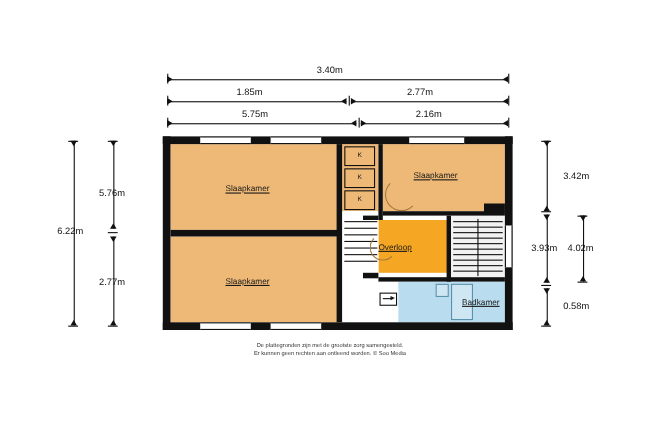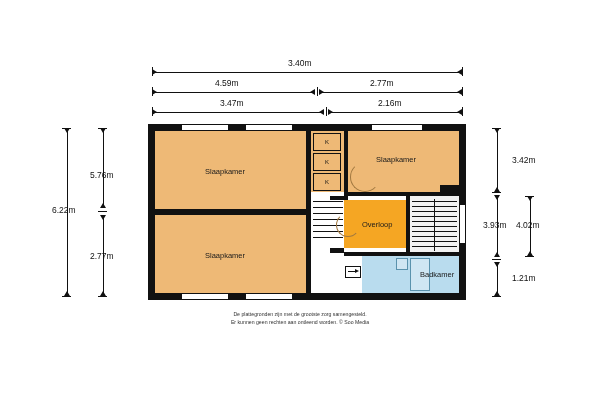--- a/index.html
+++ b/index.html
@@ -25,20 +25,21 @@
     position: absolute;
     box-sizing: border-box;
   }
   .room-label {
     position: absolute;
     font-size: 7.5px;
     color: #1a1a1a;
     text-align: center;
     white-space: nowrap;
     font-family: "Liberation Sans", sans-serif;
+    text-decoration: underline;
   }
 
   
   .dim-line {
     position: absolute;
     background: #111111;
   }
   .dim-h { height: 1px; }
   .dim-v { width: 1px; }
   .tick-v {
@@ -151,33 +152,33 @@
 
   <div class="dim-line dim-h" style="left:152px; top:92px; width:163px;"></div>
   <div class="dim-line dim-h" style="left:319px; top:92px; width:143px;"></div>
   <div class="tick-v" style="left:152px; top:87px;"></div>
   <div class="tick-v" style="left:317px; top:87px;"></div>
   <div class="tick-v" style="left:462px; top:87px;"></div>
   <div class="arrow arrow-right" style="left:152px; top:89px;"></div>
   <div class="arrow arrow-left" style="left:310px; top:89px;"></div>
   <div class="arrow arrow-right" style="left:319px; top:89px;"></div>
   <div class="arrow arrow-left" style="left:457px; top:89px;"></div>
-  <div class="dim-text" style="left:215px; top:78px;">4.59m</div>
+  <div class="dim-text" style="left:215px; top:78px;">1.85m</div>
   <div class="dim-text" style="left:370px; top:78px;">2.77m</div>
 
   <div class="dim-line dim-h" style="left:152px; top:112px; width:172px;"></div>
   <div class="dim-line dim-h" style="left:328px; top:112px; width:134px;"></div>
   <div class="tick-v" style="left:152px; top:107px;"></div>
   <div class="tick-v" style="left:326px; top:107px;"></div>
   <div class="tick-v" style="left:462px; top:107px;"></div>
   <div class="arrow arrow-right" style="left:152px; top:109px;"></div>
   <div class="arrow arrow-left" style="left:319px; top:109px;"></div>
   <div class="arrow arrow-right" style="left:328px; top:109px;"></div>
   <div class="arrow arrow-left" style="left:457px; top:109px;"></div>
-  <div class="dim-text" style="left:220px; top:98px;">3.47m</div>
+  <div class="dim-text" style="left:220px; top:98px;">5.75m</div>
   <div class="dim-text" style="left:378px; top:98px;">2.16m</div>
 
   <div class="dim-line dim-v" style="left:67px; top:128px; width:1px; height:168px;"></div>
   <div class="tick-h" style="left:62px; top:128px;"></div>
   <div class="tick-h" style="left:62px; top:296px;"></div>
   <div class="arrow arrow-down" style="left:64px; top:128px;"></div>
   <div class="arrow arrow-up" style="left:64px; top:291px;"></div>
   <div class="dim-text" style="left:52px; top:205px;">6.22m</div>
 
   <div class="dim-line dim-v" style="left:103px; top:128px; width:1px; height:80px;"></div>
@@ -200,21 +201,21 @@
   <div class="tick-h" style="left:492px; top:259px;"></div>
   <div class="tick-h" style="left:492px; top:296px;"></div>
   <div class="arrow arrow-down" style="left:494px; top:128px;"></div>
   <div class="arrow arrow-up" style="left:494px; top:187px;"></div>
   <div class="arrow arrow-down" style="left:494px; top:195px;"></div>
   <div class="arrow arrow-up" style="left:494px; top:252px;"></div>
   <div class="arrow arrow-down" style="left:494px; top:262px;"></div>
   <div class="arrow arrow-up" style="left:494px; top:291px;"></div>
   <div class="dim-text" style="left:512px; top:155px;">3.42m</div>
   <div class="dim-text" style="left:483px; top:220px;">3.93m</div>
-  <div class="dim-text" style="left:512px; top:273px;">1.21m</div>
+  <div class="dim-text" style="left:512px; top:273px;">0.58m</div>
 
   <div class="dim-line dim-v" style="left:530px; top:196px; width:1px; height:60px;"></div>
   <div class="tick-h" style="left:525px; top:196px;"></div>
   <div class="tick-h" style="left:525px; top:256px;"></div>
   <div class="arrow arrow-down" style="left:527px; top:196px;"></div>
   <div class="arrow arrow-up" style="left:527px; top:251px;"></div>
   <div class="dim-text" style="left:516px; top:220px;">4.02m</div>
 
   <div class="room" style="left:155px; top:131px; width:153px; height:78px; background:#eeb976;"></div>
 
@@ -296,19 +297,19 @@
     <div style="position:absolute; left:2px; top:4px; width:9px; height:1px; background:#111;"></div>
     <div style="position:absolute; left:9px; top:2px; width:0; height:0; border-top:2.5px solid transparent; border-bottom:2.5px solid transparent; border-left:4px solid #111;"></div>
   </div>
 
   <div style="position:absolute; left:410px; top:258px; width:20px; height:33px; border:1px solid #5a92ad; box-sizing:border-box; background:#cfe6f3;"></div>
   <div style="position:absolute; left:396px; top:258px; width:12px; height:12px; border:1px solid #5a92ad; box-sizing:border-box; background:#cfe6f3;"></div>
 
   <div class="room-label" style="left:205px; top:167px;">Slaapkamer</div>
   <div class="room-label" style="left:205px; top:251px;">Slaapkamer</div>
   <div class="room-label" style="left:376px; top:155px;">Slaapkamer</div>
-  <div class="room-label" style="left:362px; top:220px;text-align:center;">Overloop</div>
+  <div class="room-label" style="left:344px; top:220px;text-align:center;">Overloop</div>
   <div class="room-label" style="left:376px; top:270px;margin-left:44px;">Badkamer</div>
 
   <div class="footer" style="left:0; top:311px;">De plattegronden zijn met de grootste zorg samengesteld.</div>
   <div class="footer" style="left:0; top:319px;">Er kunnen geen rechten aan ontleend worden. © Soo Media</div>
 
 </div>
 
 </body></html>

